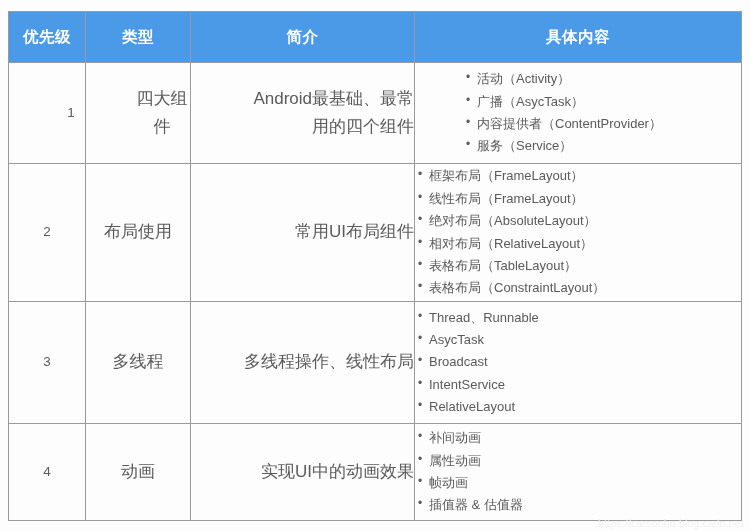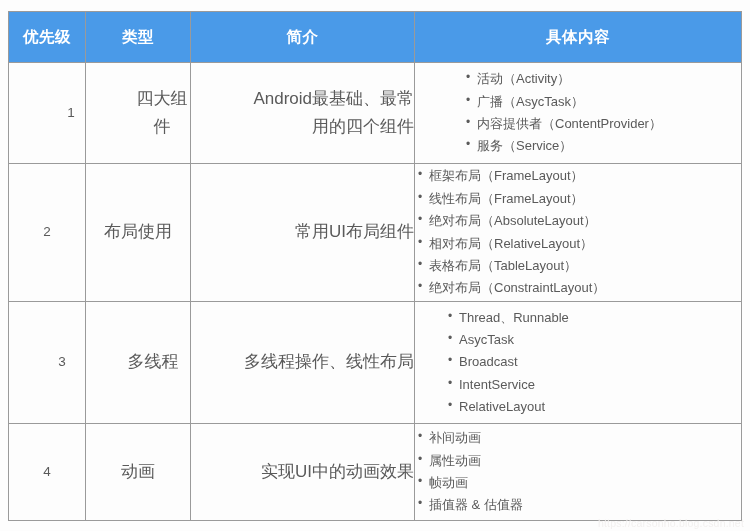--- a/index.html
+++ b/index.html
@@ -97,21 +97,21 @@
     position: absolute;
     left: -11px;
     top: -1px;
     color: #5a5a5a;
     font-size: 12px;
   }
 
   
   tr.row-r0 td { height: 100px; padding-left: 48px; }
   tr.row-r1 td { height: 137px; }
-  tr.row-r2 td { height: 121px; padding-left: 30px; }
+  tr.row-r2 td { height: 121px; }
   tr.row-r3 td { height: 96px; }
 
   
   .watermark {
     position: absolute;
     right: 6px;
     bottom: 2px;
     font-size: 10.5px;
     color: #f2f0ef;
     letter-spacing: 0.2px;
@@ -160,21 +160,21 @@
           <td class="cell-priority">2</td>
           <td class="cell-type">布局使用</td>
           <td class="cell-intro">常用UI布局组件</td>
           <td class="cell-detail">
             <ul class="detail-list">
               <li>框架布局（FrameLayout）</li>
               <li>线性布局（FrameLayout）</li>
               <li>绝对布局（AbsoluteLayout）</li>
               <li>相对布局（RelativeLayout）</li>
               <li>表格布局（TableLayout）</li>
-              <li>绝对布局（ConstraintLayout）</li>
+              <li>表格布局（ConstraintLayout）</li>
             </ul>
           </td>
         </tr>
 
         <tr class="row-r2">
           <td class="cell-priority">3</td>
           <td class="cell-type">多线程</td>
           <td class="cell-intro">多线程操作、线性布局</td>
           <td class="cell-detail">
             <ul class="detail-list">

